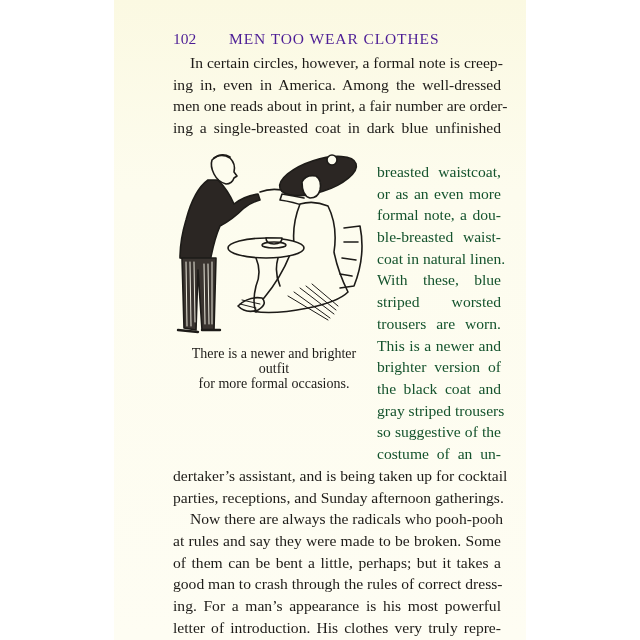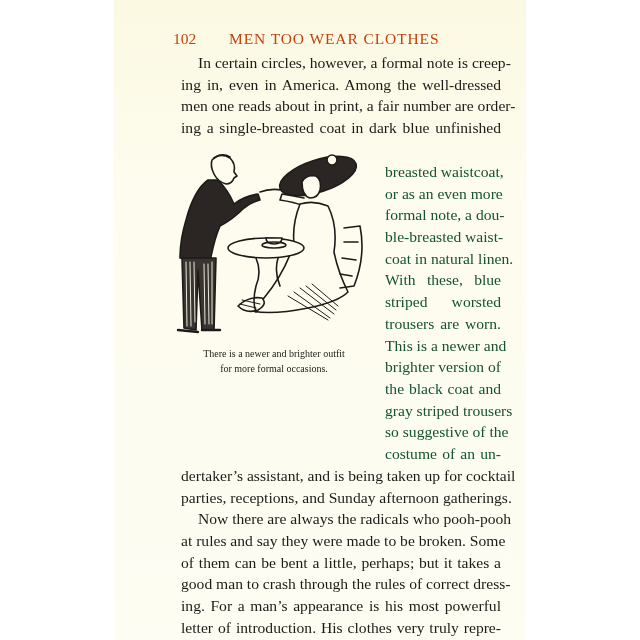--- a/index.html
+++ b/index.html
@@ -6,33 +6,33 @@
   body { width:640px; height:640px; background:#ffffff; position:relative; overflow:hidden; }
   .page {
     position:absolute; left:114px; top:0; width:412px; height:640px;
     background:linear-gradient(180deg,#fbf9e2 0%,#fdfcee 30%,#fefdf3 100%);
   }
   .txt {
     position:absolute; left:173px; width:328px;
     font-family:"Liberation Serif","DejaVu Serif",serif;
     font-size:15.6px; color:#1d1b18; line-height:21.7px;
   }
-  .line { display:block; height:21.7px; white-space:nowrap; text-align:justify; text-align-last:justify;margin-left:8px; }
+  .line { display:block; height:21.7px; white-space:nowrap; text-align:justify; text-align-last:justify; }
   .header {
     position:absolute; left:173px; top:30px; width:328px; height:22px;
-    font-family:"Liberation Serif","DejaVu Serif",serif; color:#c2410c;
+    font-family:"Liberation Serif","DejaVu Serif",serif; color:#4c1d95;
   }
   .pagenum { position:absolute; left:0; top:0; font-size:15.5px; }
   .runhead { position:absolute; left:56px; top:0; font-size:15.5px; letter-spacing:0.9px; }
   .narrow { position:absolute; left:377px; width:124px;
     font-family:"Liberation Serif","DejaVu Serif",serif;
     font-size:15.6px; color:#14532d; line-height:21.7px; }
   .caption {
     position:absolute; left:176px; top:346px; width:196px; text-align:center;
-    font-family:"Liberation Serif","DejaVu Serif",serif; font-size:10px; line-height:15px; color:#1d1b18;
+    font-family:"Liberation Serif","DejaVu Serif",serif; font-size:14px; line-height:15px; color:#1d1b18;
   }
   .illus { position:absolute; left:168px; top:146px; width:210px; height:196px; }
 </style>
 </head>
 <body>
 
 <div class="page"></div>
 
 <div class="header">
   <span class="pagenum">102</span>

